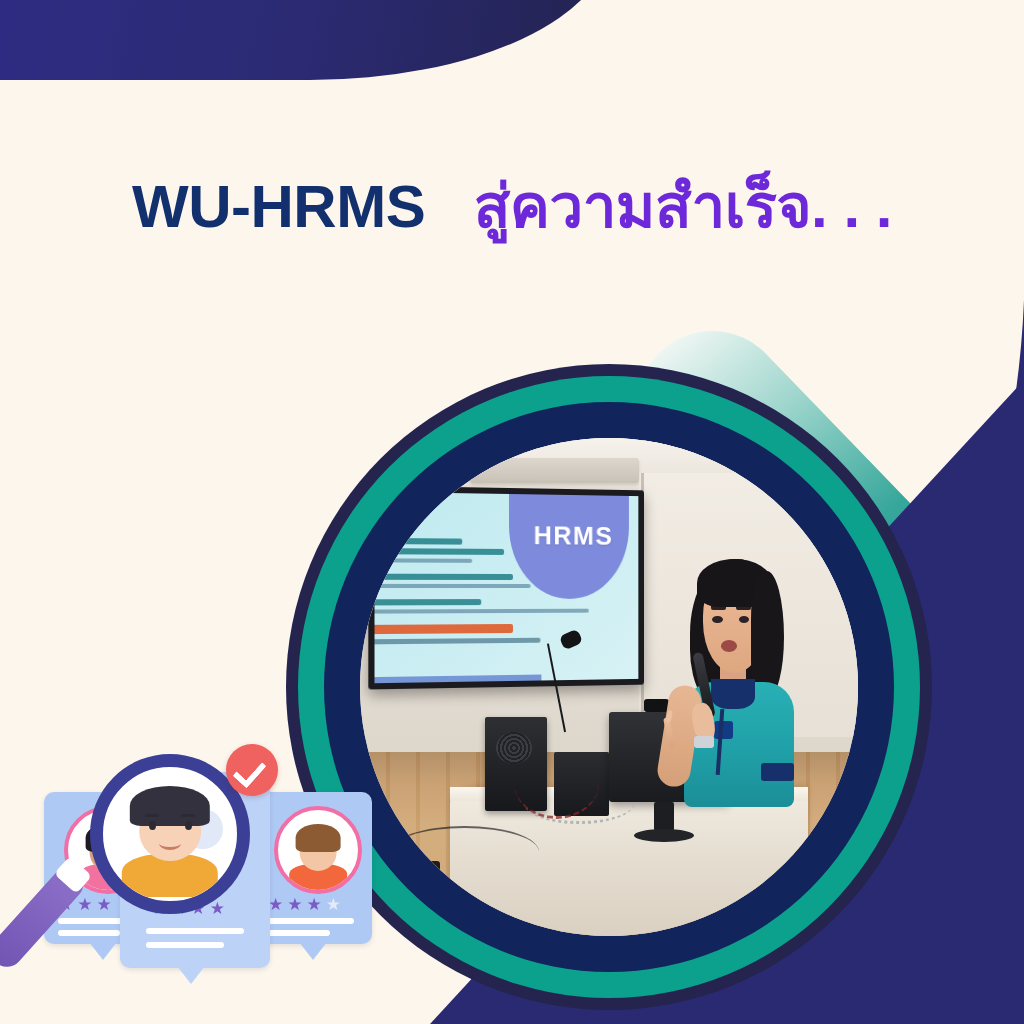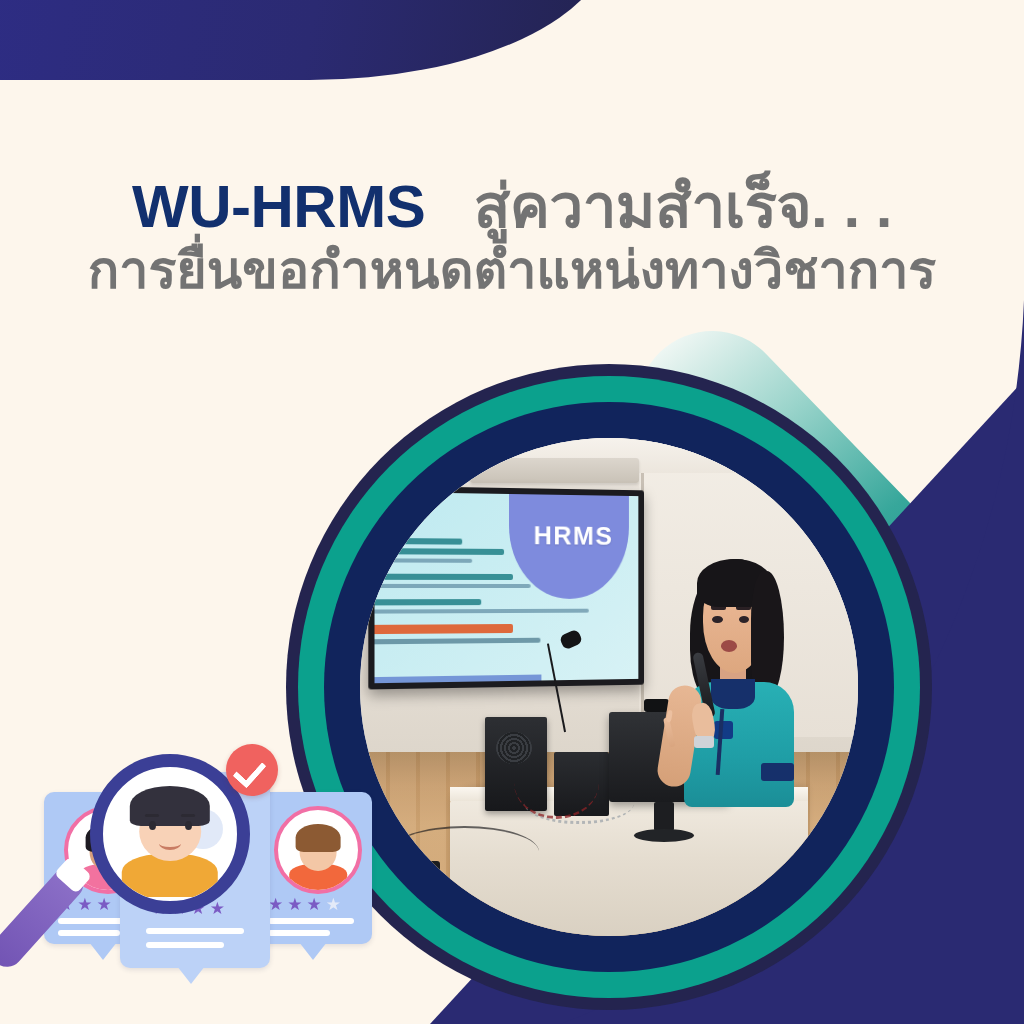--- a/index.html
+++ b/index.html
@@ -229,21 +229,21 @@
         background:#F0625F;z-index:9;box-shadow:0 2px 5px rgba(120,40,40,.22);}
   .check-mark{position:absolute;left:14px;top:12px;width:13px;height:24px;
         border-right:6px solid #fff;border-bottom:6px solid #fff;
         transform:rotate(42deg);border-radius:2px;}
 
   
   .headline{position:absolute;left:0;top:176px;width:1024px;z-index:7;text-align:center;}
   .h-line1{font-size:60px;font-weight:bold;line-height:1.02;letter-spacing:-0.5px;white-space:nowrap;}
   .h-line2{font-size:52px;font-weight:bold;line-height:1.05;margin-top:6px;white-space:nowrap;}
   .t-navy{color:#12306E;}
-  .t-orange{color:#737373;}
+  .t-orange{color:#6d28d9;}
 </style>
 </head>
 <body>
 
 <div id="poster">
 
   <div class="deco-wrap">
     <div class="deco-teal"></div>
     <div class="deco-navy-stripe"></div>
   </div>
@@ -254,21 +254,20 @@
   </svg>
 
   <div class="top-banner"></div>
 
   <div class="headline">
     <div class="h-line1">
       <span class="t-navy">WU-HRMS</span>
       <span>&nbsp;</span>
       <span class="t-orange">สู่ความสำเร็จ. . .</span>
     </div>
-    <div class="h-line2 t-orange">การยื่นขอกำหนดตำแหน่งทางวิชาการ</div>
   </div>
 
   <div class="photo-ring-outer">
     <div class="photo-ring-teal">
       <div class="photo-ring-inner">
         <div class="photo-clip">
           <div class="photo-scene">
 
             <div class="wall-back"></div>
             <div class="wall-right"></div>

